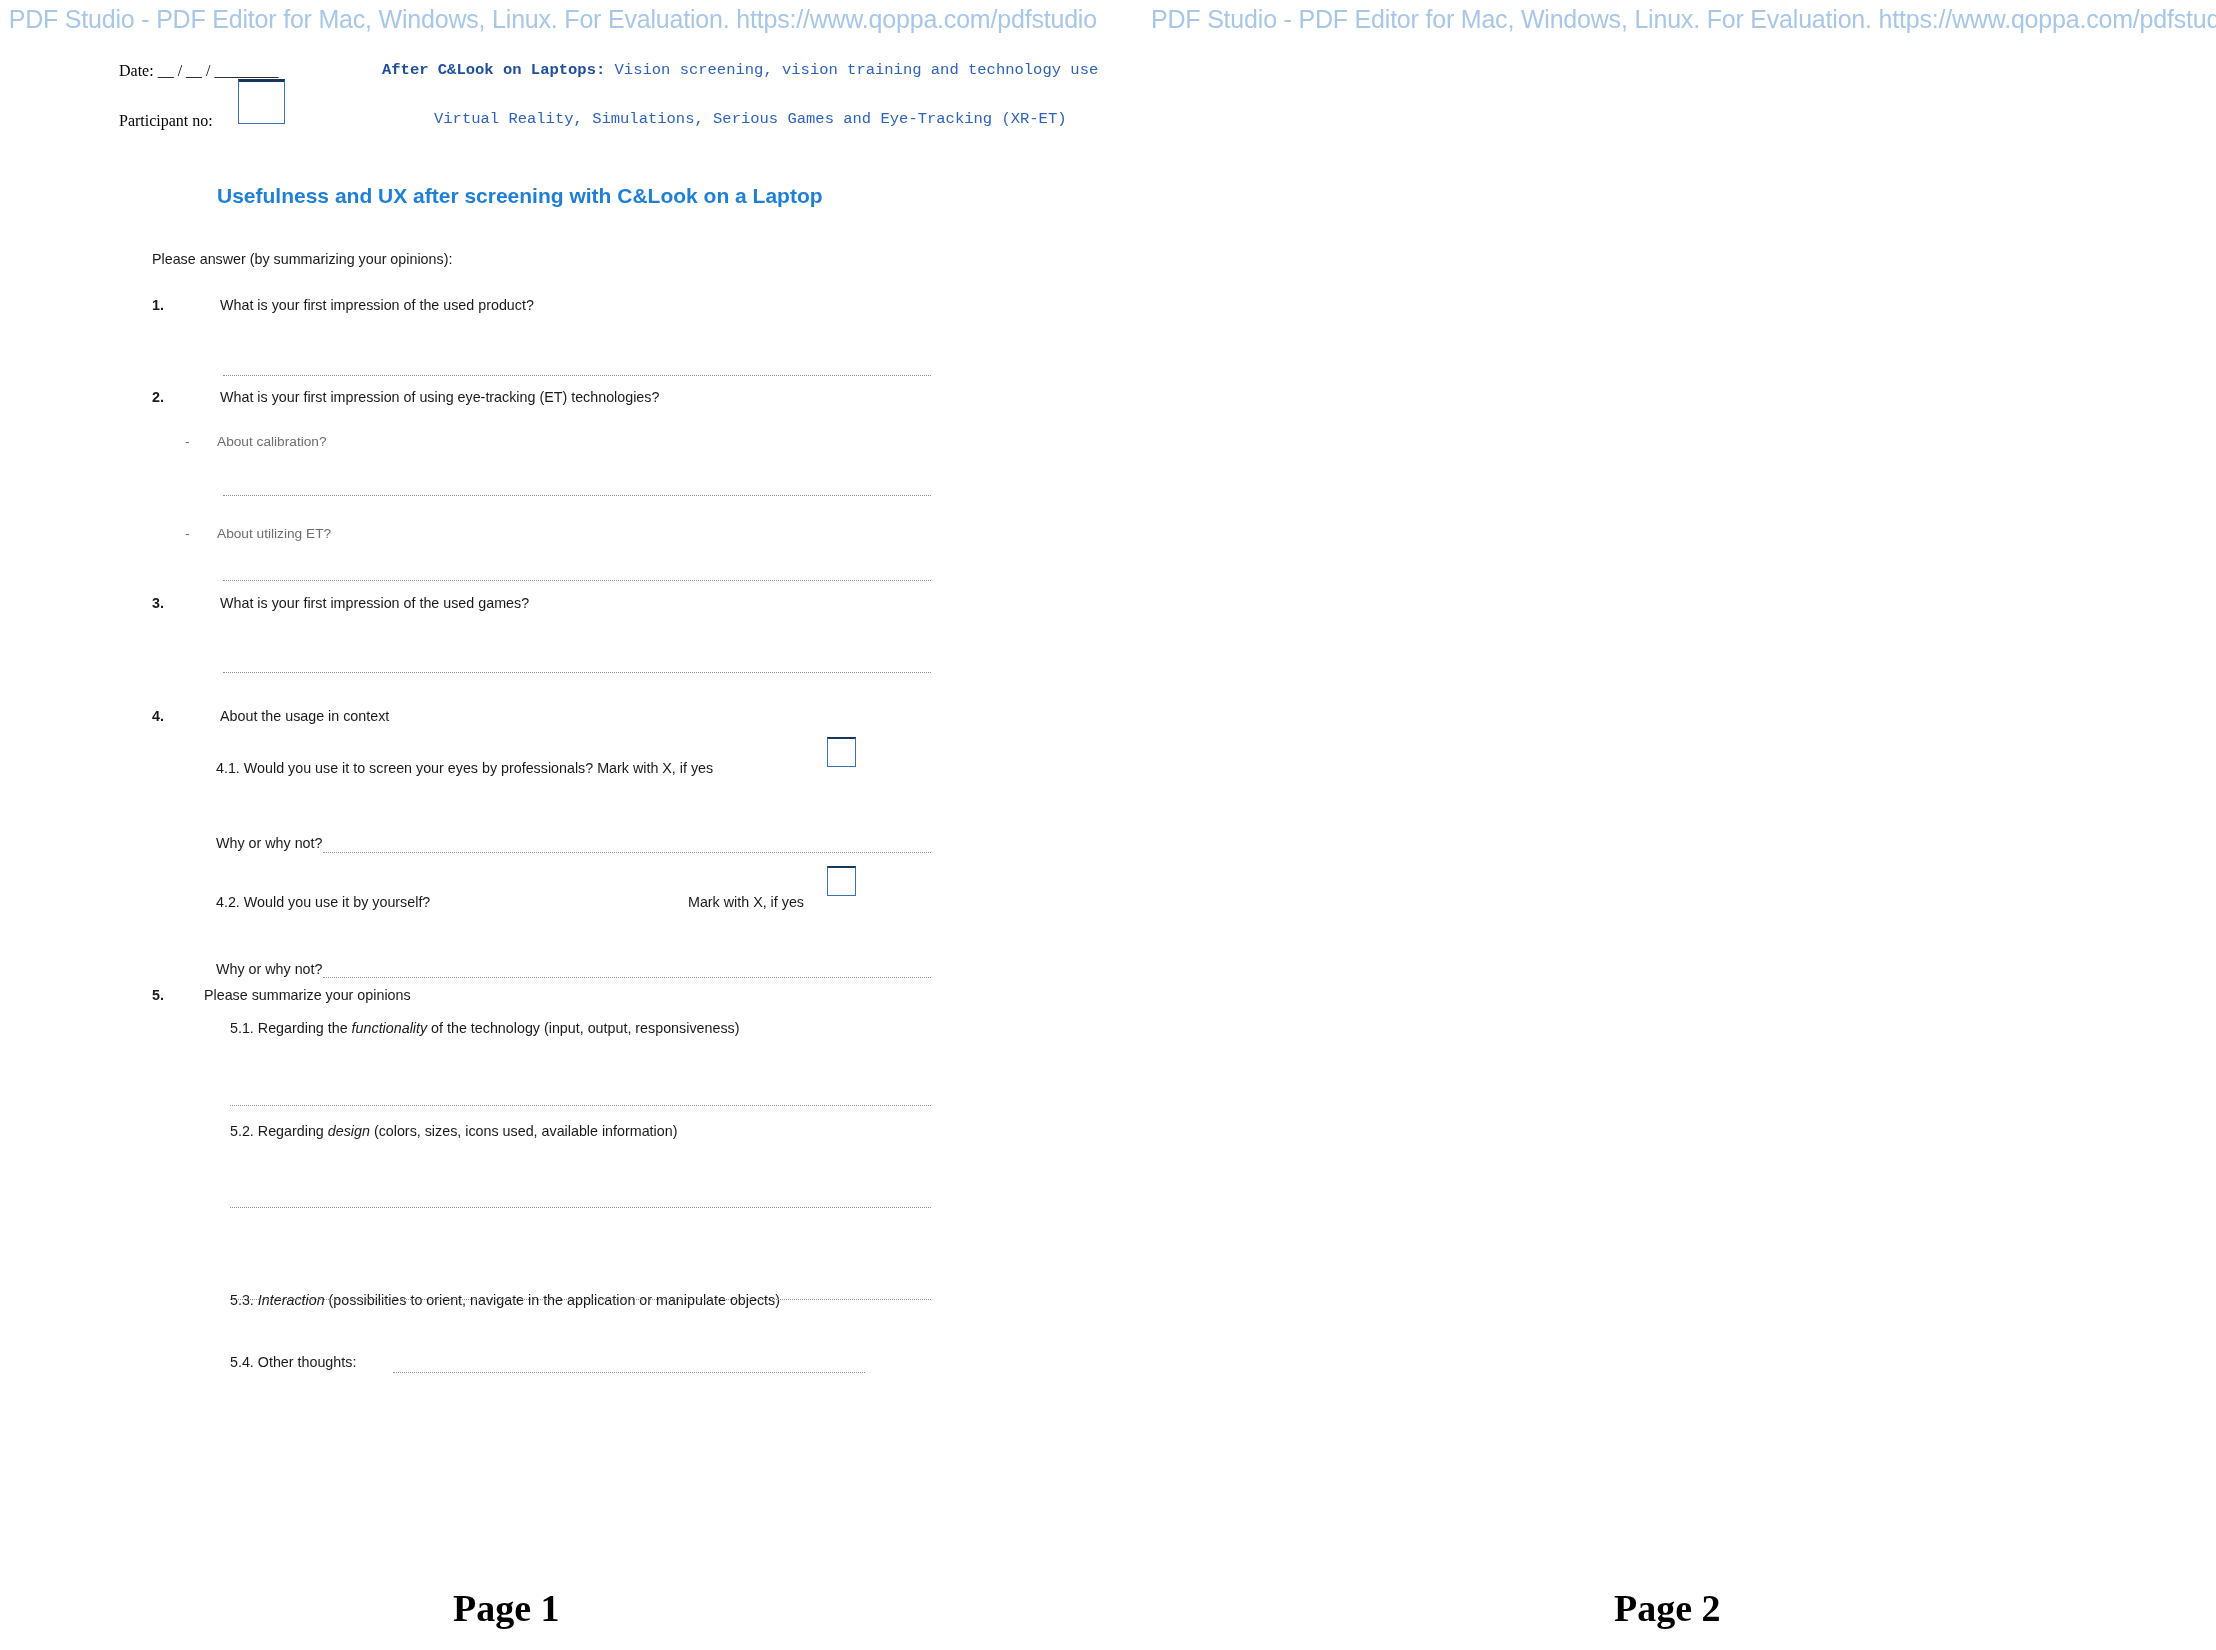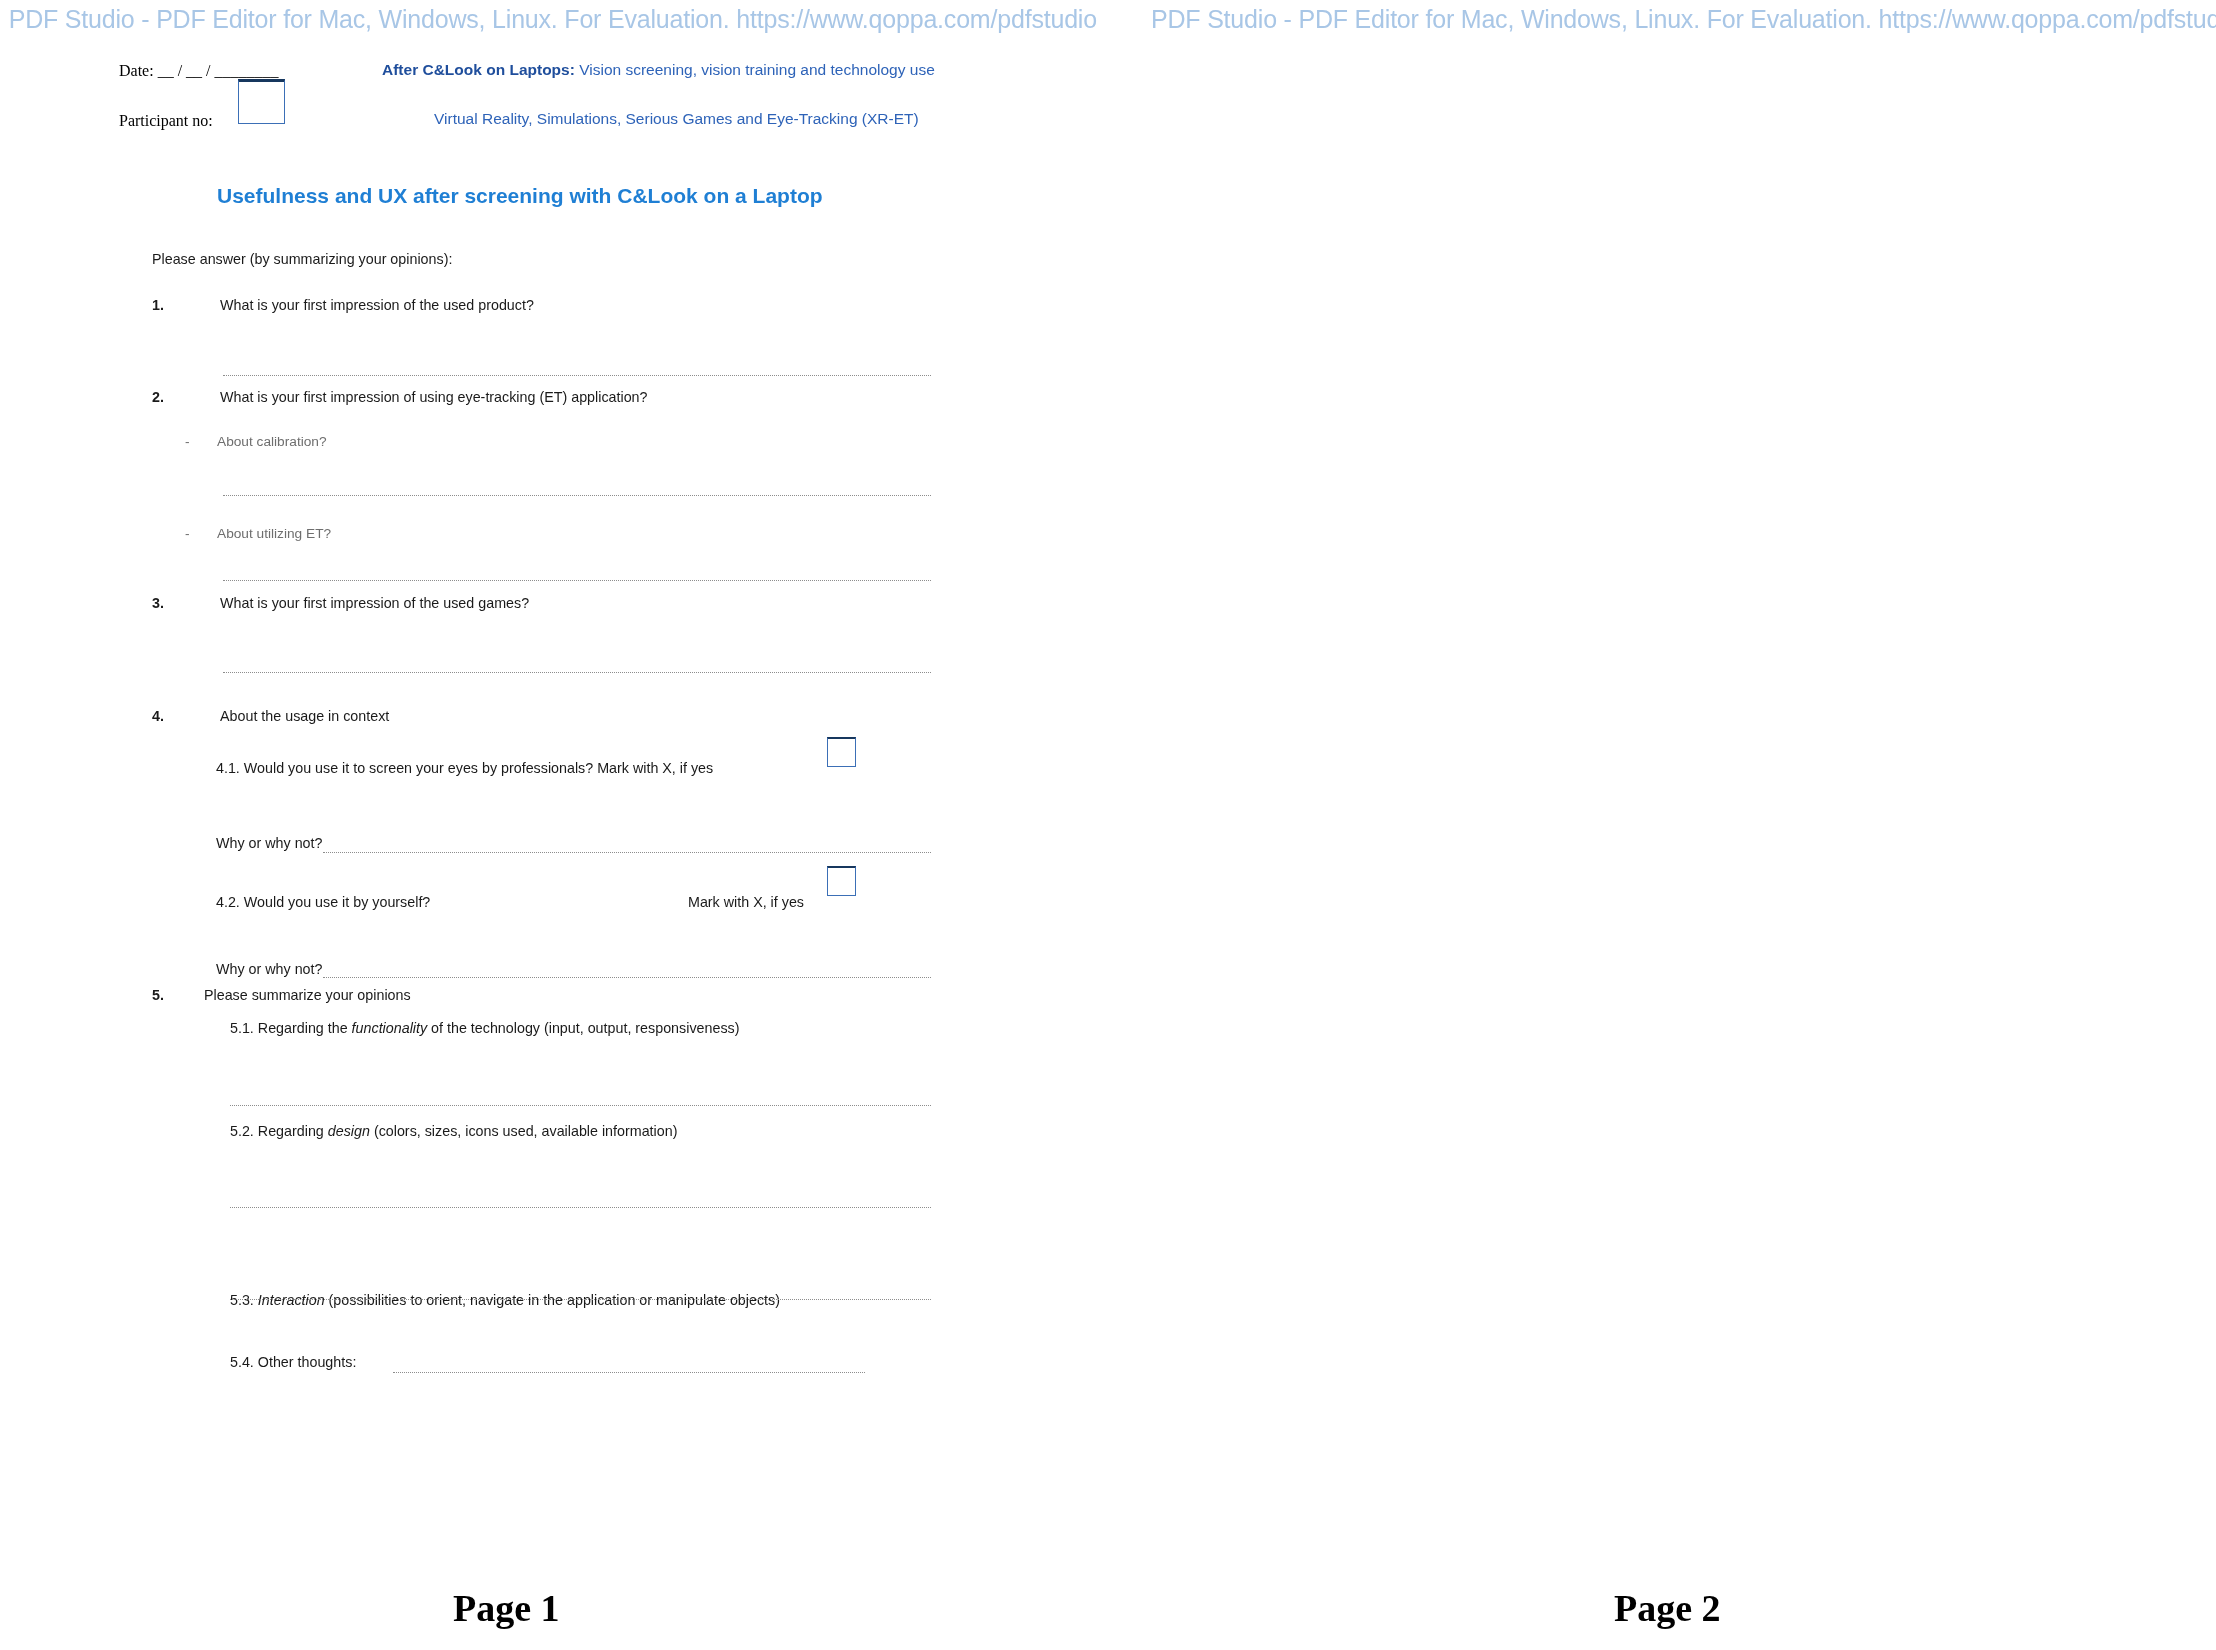--- a/index.html
+++ b/index.html
@@ -44,21 +44,21 @@
   
   .hdr-serif {
     position: absolute;
     font-family: "Liberation Serif", serif;
     font-size: 16px;
     color: #000;
     white-space: nowrap;
   }
   .hdr-blue {
     position: absolute;
-    font-family: Liberation Sans, sans-serif;
+    font-family: Liberation Mono, monospace;
     font-size: 15.5px;
     color: #2e63b8;
     white-space: nowrap;
   }
   .hdr-blue b { color: #1f4e9c; }
 
   .ppt-box {
     position: absolute;
     border: 1.2px solid #3b6fb6;
     border-top: 3.1px solid #17375e;
@@ -134,21 +134,21 @@
 
   <div class="doc-title" style="left:217px; top:184px;">Usefulness and UX after screening with C&amp;Look on a Laptop</div>
 
   <div class="p1-text bold" style="left:152px; top:251px;">Please answer (by summarizing your opinions):</div>
 
   <div class="qnum" style="left:152px; top:297px;">1.</div>
   <div class="p1-text bold" style="left:220px; top:297px;">What is your first impression of the used product?</div>
   <div class="dotline" style="left:223px; top:372px; width:708px;"></div>
 
   <div class="qnum" style="left:152px; top:389px;">2.</div>
-  <div class="p1-text bold" style="left:220px; top:389px;">What is your first impression of using eye-tracking (ET) application?</div>
+  <div class="p1-text bold" style="left:220px; top:389px;">What is your first impression of using eye-tracking (ET) technologies?</div>
 
   <div class="dash-mark" style="left:185px; top:434px;">-</div>
   <div class="p1-text grey sub" style="left:217px; top:434px;">About calibration?</div>
   <div class="dotline" style="left:223px; top:492px; width:708px;"></div>
 
   <div class="dash-mark" style="left:185px; top:526px;">-</div>
   <div class="p1-text grey sub" style="left:217px; top:526px;">About utilizing ET?</div>
   <div class="dotline" style="left:223px; top:577px; width:708px;"></div>
 
   <div class="qnum" style="left:152px; top:595px;">3.</div>

